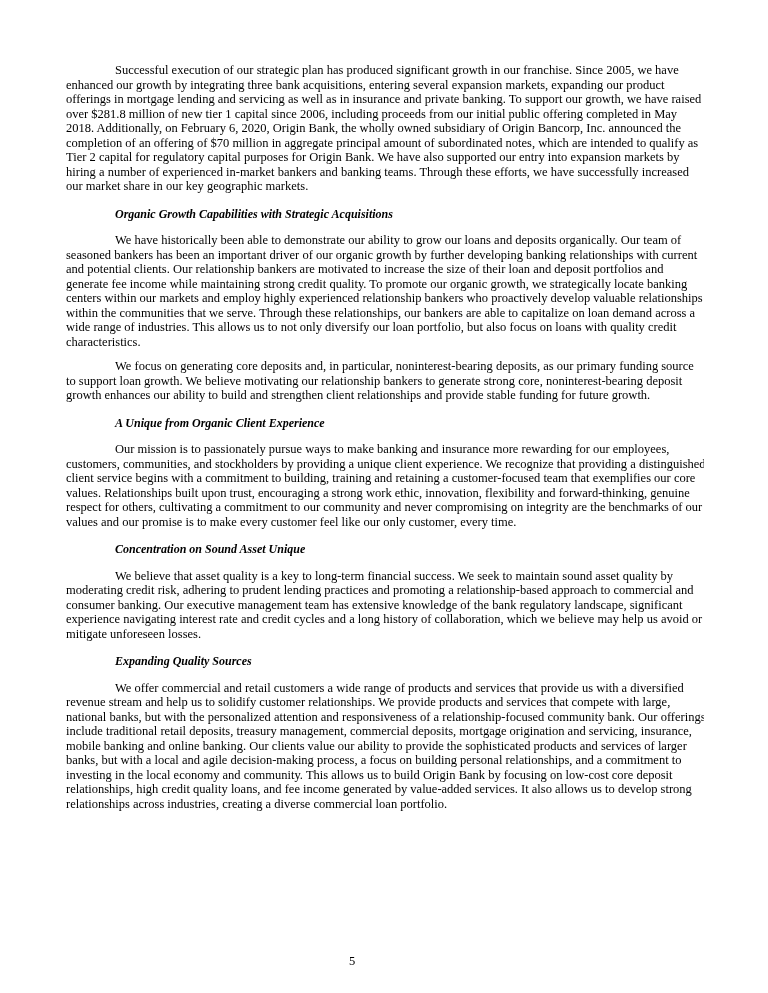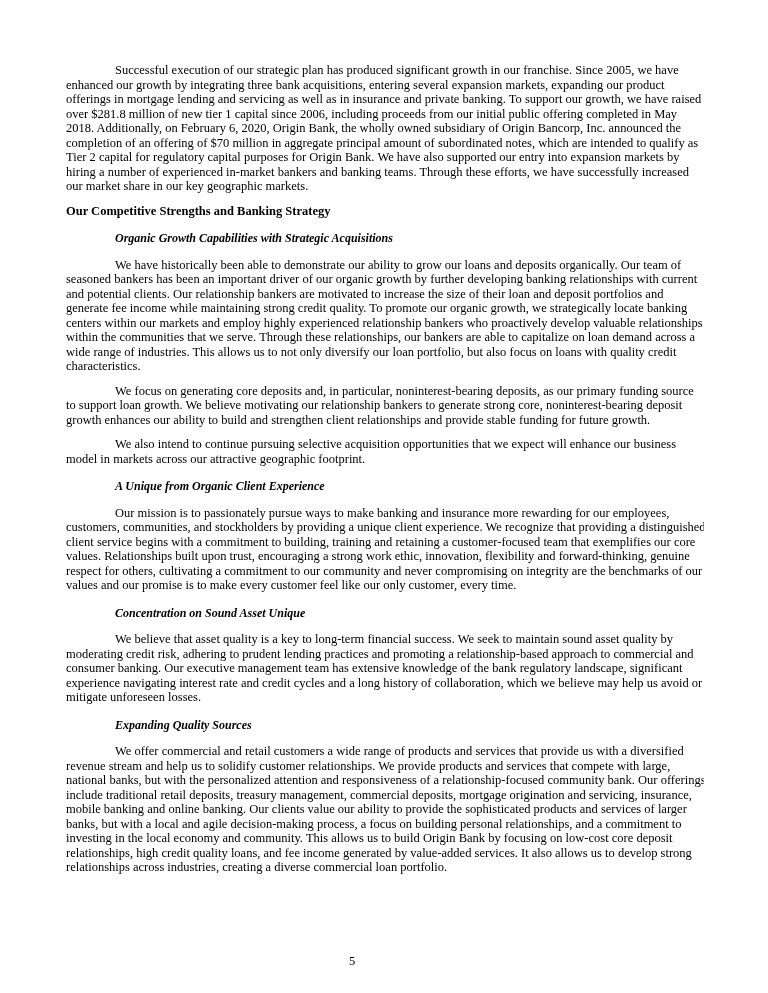--- a/index.html
+++ b/index.html
@@ -53,29 +53,27 @@
   }
 </style>
 </head>
 <body>
 
 <div class="page">
   <div class="content">
 
     <p class="para">Successful execution of our strategic plan has produced significant growth in our franchise. Since 2005, we have enhanced our growth by integrating three bank acquisitions, entering several expansion markets, expanding our product offerings in mortgage lending and servicing as well as in insurance and private banking. To support our growth, we have raised over $281.8 million of new tier 1 capital since 2006, including proceeds from our initial public offering completed in May 2018. Additionally, on February 6, 2020, Origin Bank, the wholly owned subsidiary of Origin Bancorp, Inc. announced the completion of an offering of $70 million in aggregate principal amount of subordinated notes, which are intended to qualify as Tier 2 capital for regulatory capital purposes for Origin Bank. We have also supported our entry into expansion markets by hiring a number of experienced in-market bankers and banking teams. Through these efforts, we have successfully increased our market share in our key geographic markets.</p>
 
-    <p class="heading">Our Competitive Strengths and Banking Strategy</p>
 
     <p class="subheading">Organic Growth Capabilities with Strategic Acquisitions</p>
 
     <p class="para">We have historically been able to demonstrate our ability to grow our loans and deposits organically. Our team of seasoned bankers has been an important driver of our organic growth by further developing banking relationships with current and potential clients. Our relationship bankers are motivated to increase the size of their loan and deposit portfolios and generate fee income while maintaining strong credit quality. To promote our organic growth, we strategically locate banking centers within our markets and employ highly experienced relationship bankers who proactively develop valuable relationships within the communities that we serve. Through these relationships, our bankers are able to capitalize on loan demand across a wide range of industries. This allows us to not only diversify our loan portfolio, but also focus on loans with quality credit characteristics.</p>
 
     <p class="para">We focus on generating core deposits and, in particular, noninterest-bearing deposits, as our primary funding source to support loan growth. We believe motivating our relationship bankers to generate strong core, noninterest-bearing deposit growth enhances our ability to build and strengthen client relationships and provide stable funding for future growth.</p>
 
-    <p class="para">We also intend to continue pursuing selective acquisition opportunities that we expect will enhance our business model in markets across our attractive geographic footprint.</p>
 
     <p class="subheading">A Unique from Organic Client Experience</p>
 
     <p class="para">Our mission is to passionately pursue ways to make banking and insurance more rewarding for our employees, customers, communities, and stockholders by providing a unique client experience. We recognize that providing a distinguished client service begins with a commitment to building, training and retaining a customer-focused team that exemplifies our core values. Relationships built upon trust, encouraging a strong work ethic, innovation, flexibility and forward-thinking, genuine respect for others, cultivating a commitment to our community and never compromising on integrity are the benchmarks of our values and our promise is to make every customer feel like our only customer, every time.</p>
 
     <p class="subheading">Concentration on Sound Asset Unique</p>
 
     <p class="para">We believe that asset quality is a key to long-term financial success. We seek to maintain sound asset quality by moderating credit risk, adhering to prudent lending practices and promoting a relationship-based approach to commercial and consumer banking. Our executive management team has extensive knowledge of the bank regulatory landscape, significant experience navigating interest rate and credit cycles and a long history of collaboration, which we believe may help us avoid or mitigate unforeseen losses.</p>
 
     <p class="subheading">Expanding Quality Sources</p>

